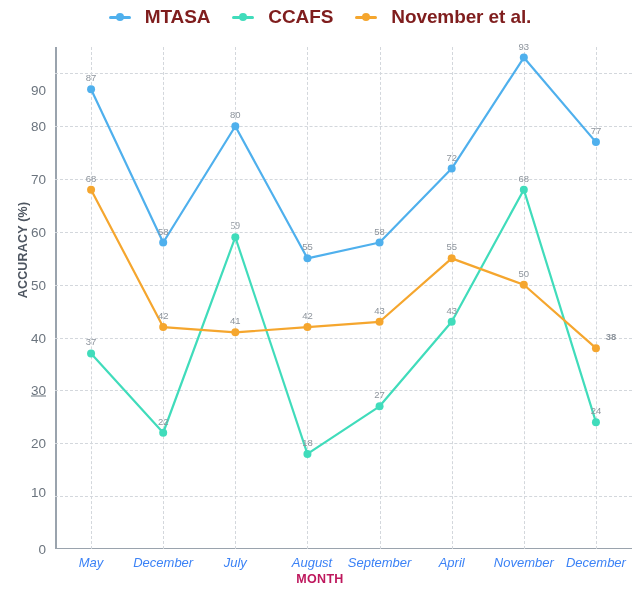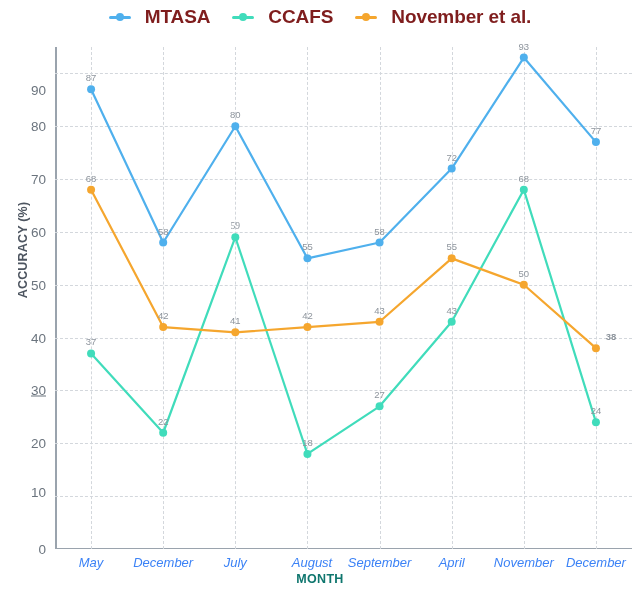--- a/index.html
+++ b/index.html
@@ -82,21 +82,21 @@
     letter-spacing: 0.2px;
   }
   .x-axis-title {
     position: absolute;
     left: 0;
     top: 572px;
     width: 640px;
     text-align: center;
     font-size: 12.5px;
     font-weight: bold;
-    color: #0f766e;
+    color: #be185d;
     letter-spacing: 0.3px;
   }
 
   
   .plot-area {
     position: absolute;
     left: 55px;
     top: 47px;
     width: 577px;
     height: 502px;

